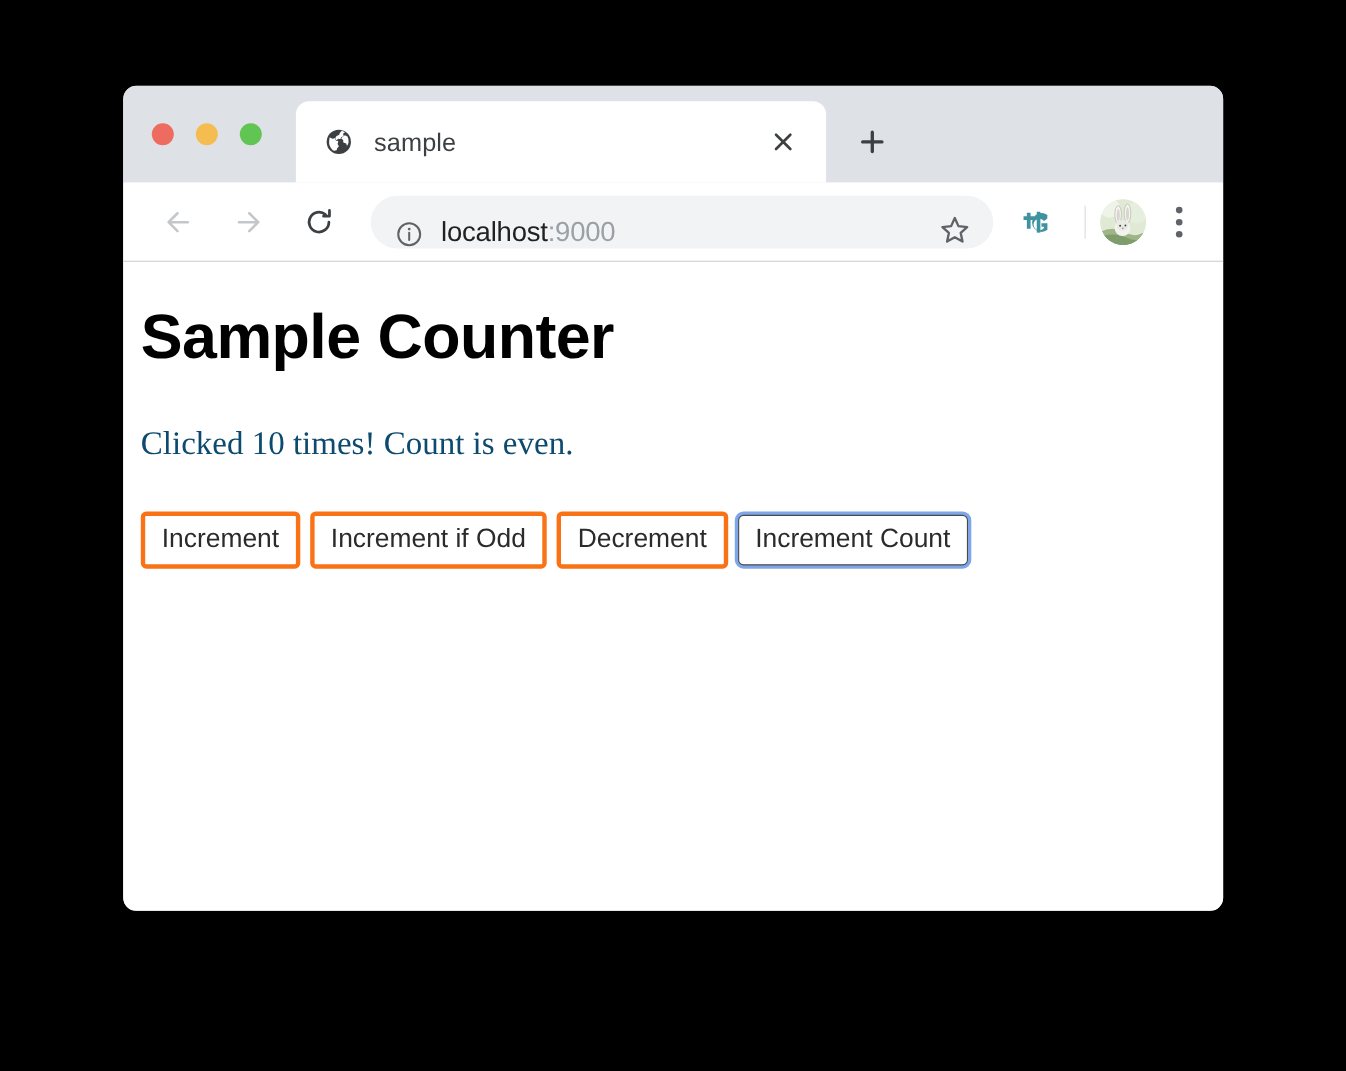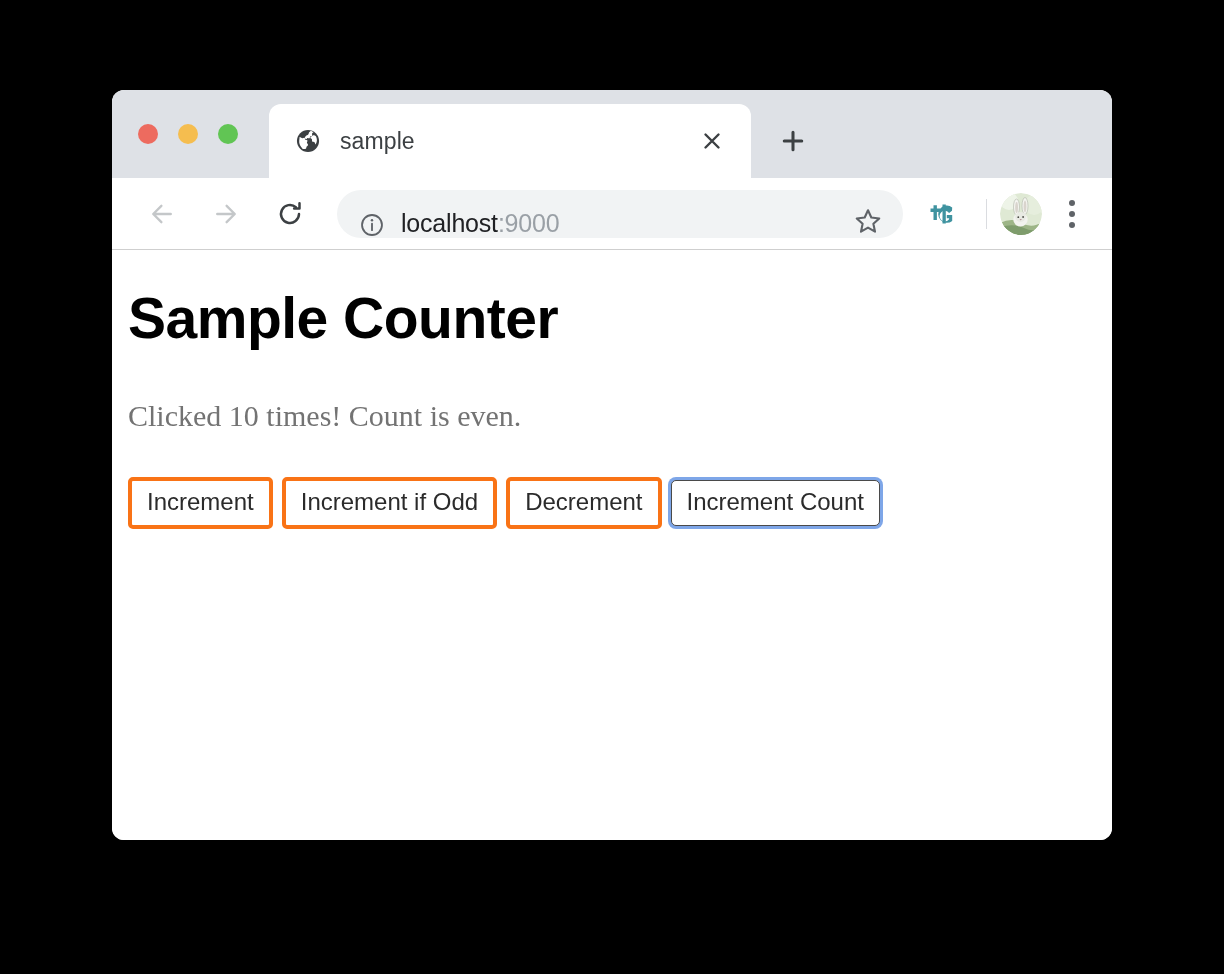--- a/index.html
+++ b/index.html
@@ -15,21 +15,21 @@
     position: relative;
     width: 1224px;
     height: 974px;
     background: #000000;
   }
 
   
   .browser-window {
     position: absolute;
     left: 112px;
-    top: 90px;
+    top: 78px;
     width: 1000px;
     height: 750px;
     background: #ffffff;
     border-radius: 12px;
     overflow: hidden;
     display: flex;
     flex-direction: column;
   }
 
   
@@ -251,21 +251,21 @@
     font-size: 57px;
     line-height: 1.05;
     color: #000000;
     margin: 39px 0 0 0;
     letter-spacing: -0.5px;
   }
 
   .counter-text {
     font-family: "Liberation Serif", "DejaVu Serif", serif;
     font-size: 30px;
-    color: #737373;
+    color: #0c4a6e;
     margin: 49px 0 0 0;
     line-height: 1.2;
   }
 
   .button-row {
     margin-top: 43px;
     display: flex;
     align-items: center;
     gap: 9px;
   }

